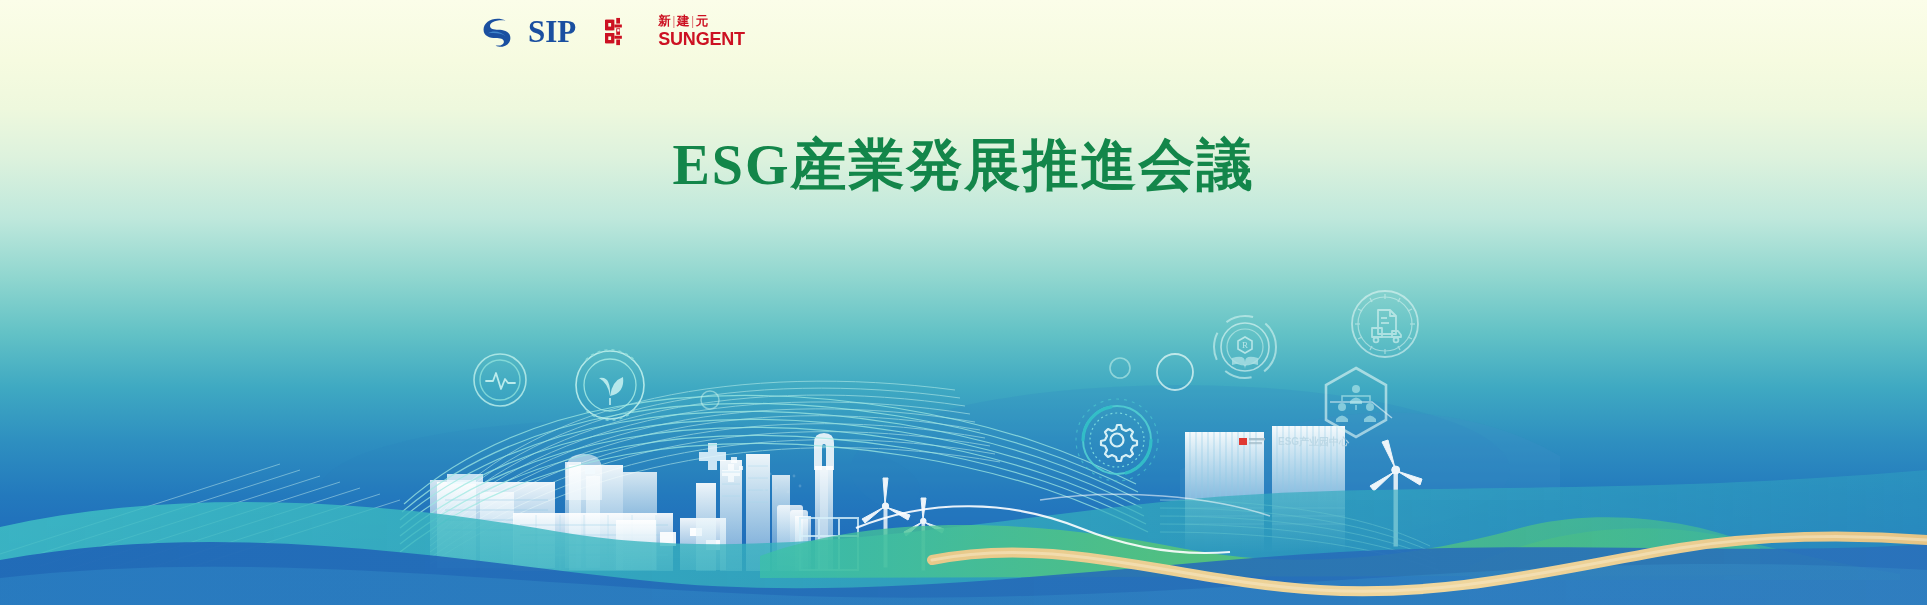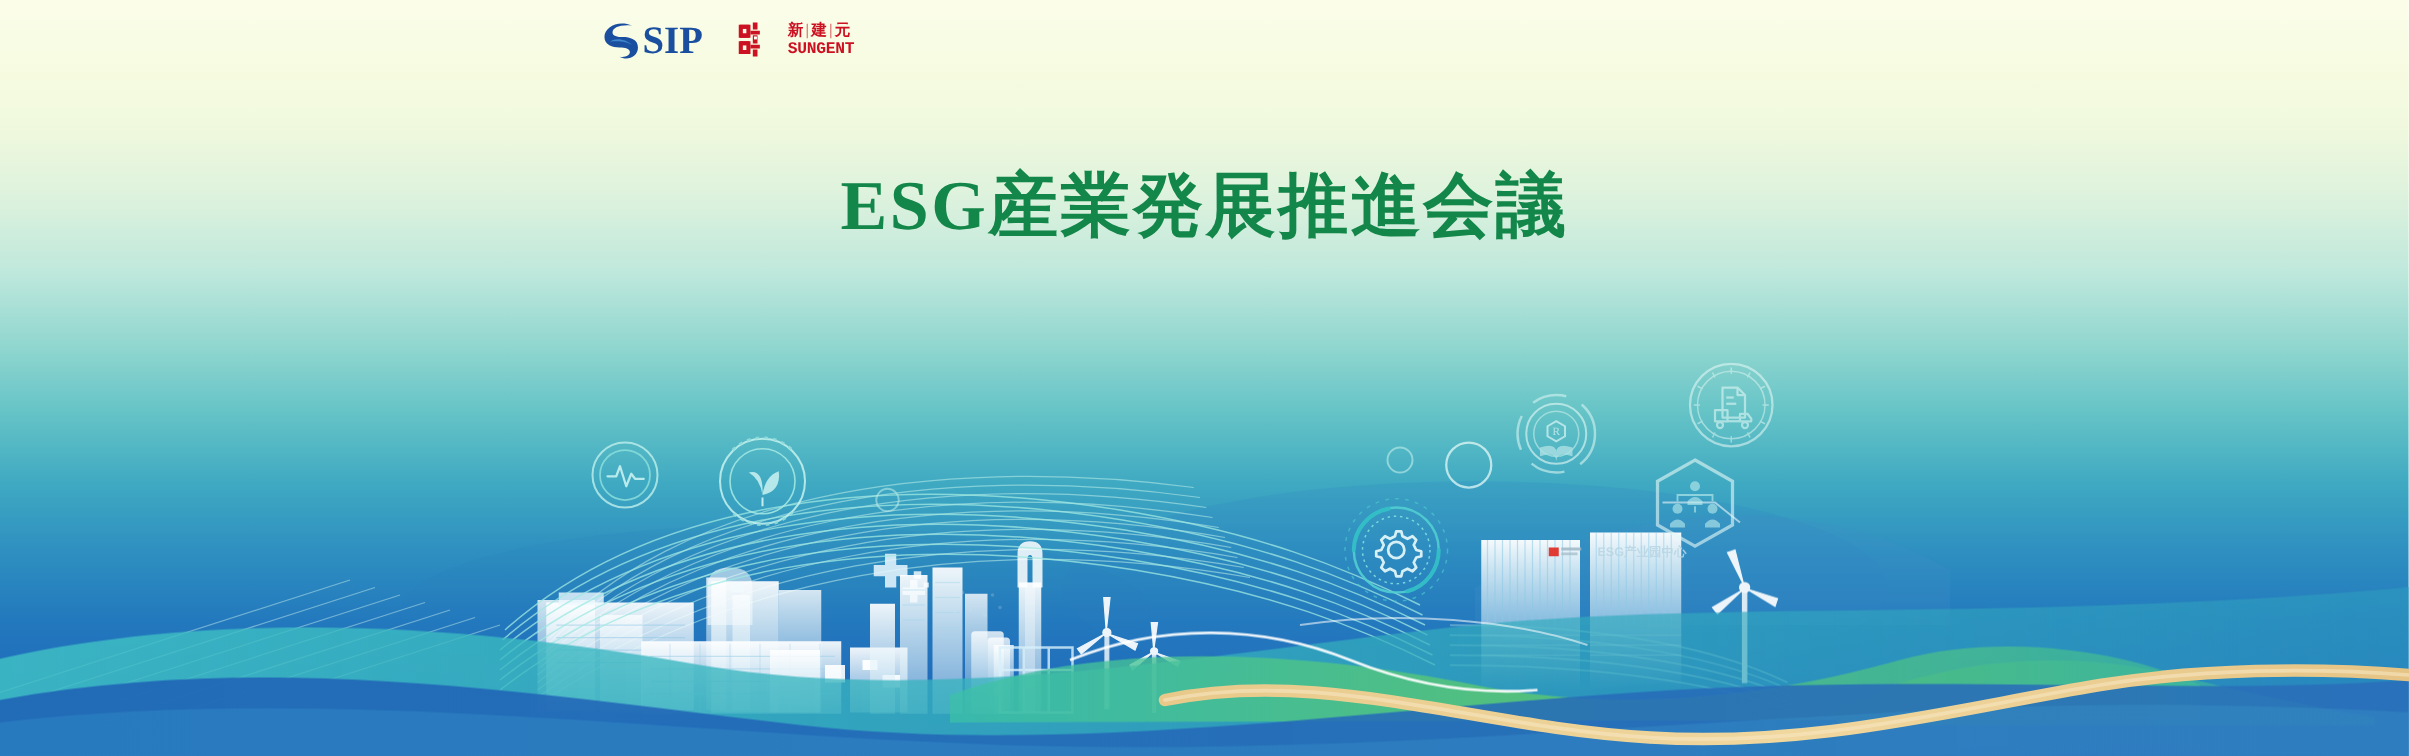--- a/index.html
+++ b/index.html
@@ -22,39 +22,39 @@
       #1f6cbb 90%,
       #1f66b8 100%);
   }
   #bgsvg{position:absolute;inset:0;width:1927px;height:605px;display:block;}
 
   
   .logo-row{
     position:absolute;left:478px;top:13px;
     display:flex;align-items:center;gap:28px;
   }
-  .sip-logo{display:flex;align-items:center;gap:1px;}
+  .sip-logo{display:flex;align-items:center;gap:15px;}
   .sip-mark{width:37px;height:37px;display:block;}
   .sip-text{
     font-family:"Liberation Serif", serif;
     font-weight:700;font-size:31px;letter-spacing:0px;
     color:#1a4fa0;line-height:1;margin-left:-2px;
   }
-  .sungent-logo{display:flex;align-items:center;gap:8px;}
+  .sungent-logo{display:flex;align-items:center;gap:22px;}
   .sungent-seal{width:32px;height:30px;display:block;}
   .sungent-words{display:flex;flex-direction:column;line-height:1;}
   .sungent-cn{
     font-family:"Liberation Sans", sans-serif;
     font-size:12.5px;font-weight:700;color:#cc1122;
     letter-spacing:0.5px;white-space:nowrap;
   }
   .sungent-cn i{font-style:normal;opacity:.55;padding:0 1px;font-weight:400;}
   .sungent-en{
-    font-family:Liberation Mono, monospace;
-    font-size:13px;font-weight:700;color:#cc1122;
+    font-family:Liberation Sans, sans-serif;
+    font-size:18px;font-weight:700;color:#cc1122;
     letter-spacing:-0.2px;margin-top:2px;white-space:nowrap;
   }
 
   
   .title{
     position:absolute;left:0;right:0;top:134px;
     text-align:center;
     font-family:"Liberation Serif","DejaVu Serif",serif;
     font-weight:700;
     font-size:56px;

